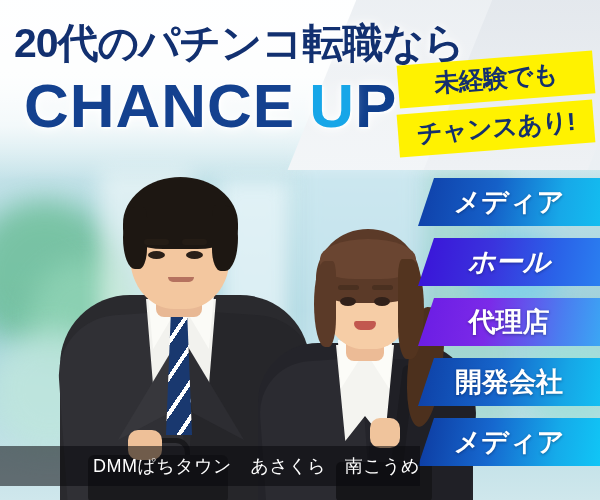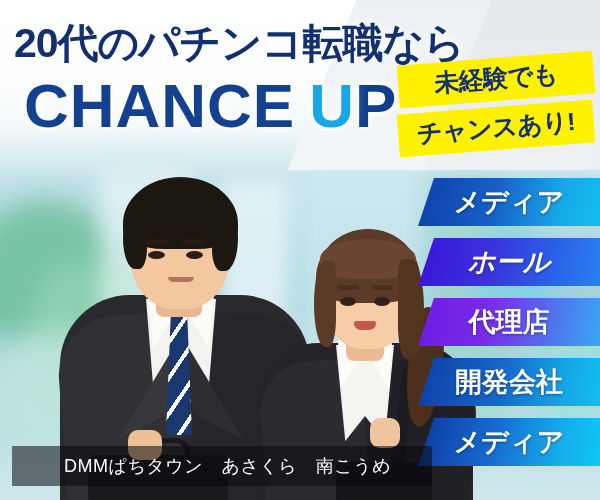--- a/index.html
+++ b/index.html
@@ -135,23 +135,23 @@
     text-shadow:0 1px 3px rgba(0,20,60,.45);
   }
   .tab-0{background:linear-gradient(100deg,#0f3fa8 0%,#1560c8 42%,#17a8e8 78%,#13bdf0 100%);}
   .tab-1{background:linear-gradient(100deg,#3a12d8 0%,#3a33dd 40%,#2a62e8 75%,#2a7ff0 100%);font-style:italic;}
   .tab-2{background:linear-gradient(100deg,#0e3fa5 0%,#1666cc 45%,#16a6e6 80%,#12bff2 100%);}
   .tab-3{background:linear-gradient(100deg,#6a1ce4 0%,#7b2ae8 38%,#4a7ef0 78%,#3ba6f4 100%);}
   .tab-4{background:linear-gradient(100deg,#0d3aa0 0%,#1668cf 40%,#15abea 76%,#10c6f6 100%);}
 
   
   .caption{
-    position:absolute;left:12px;bottom:14px;width:420px;height:40px;
+    position:absolute;left:0;bottom:14px;width:420px;height:40px;
     background:rgba(10,10,12,.55);
-    display:flex;align-items:center;
+    display:flex;align-items:center;justify-content:flex-end;
   }
   .caption span{
     color:#ffffff;font-size:18px;margin-left:52px;white-space:nowrap;
     letter-spacing:.5px;
   }
 </style>
 </head>
 <body>
 
 <div id="banner">

